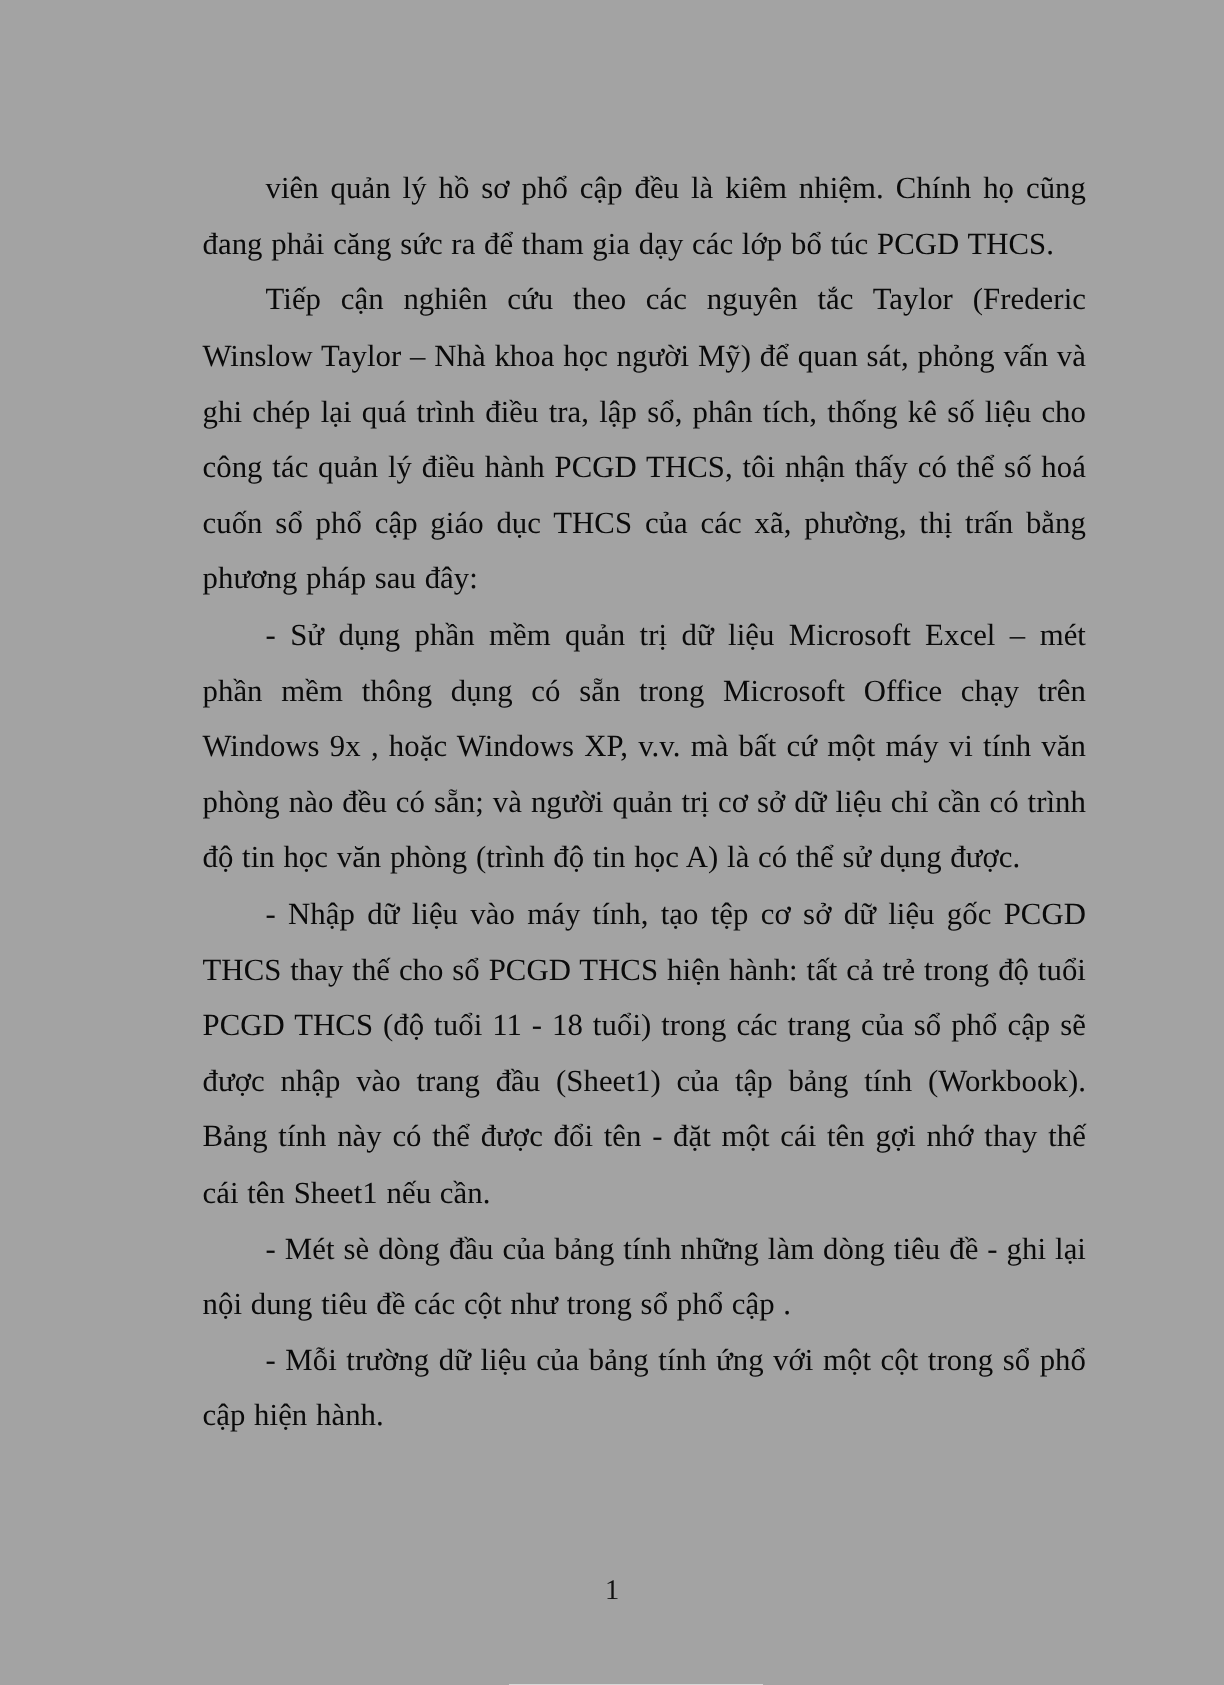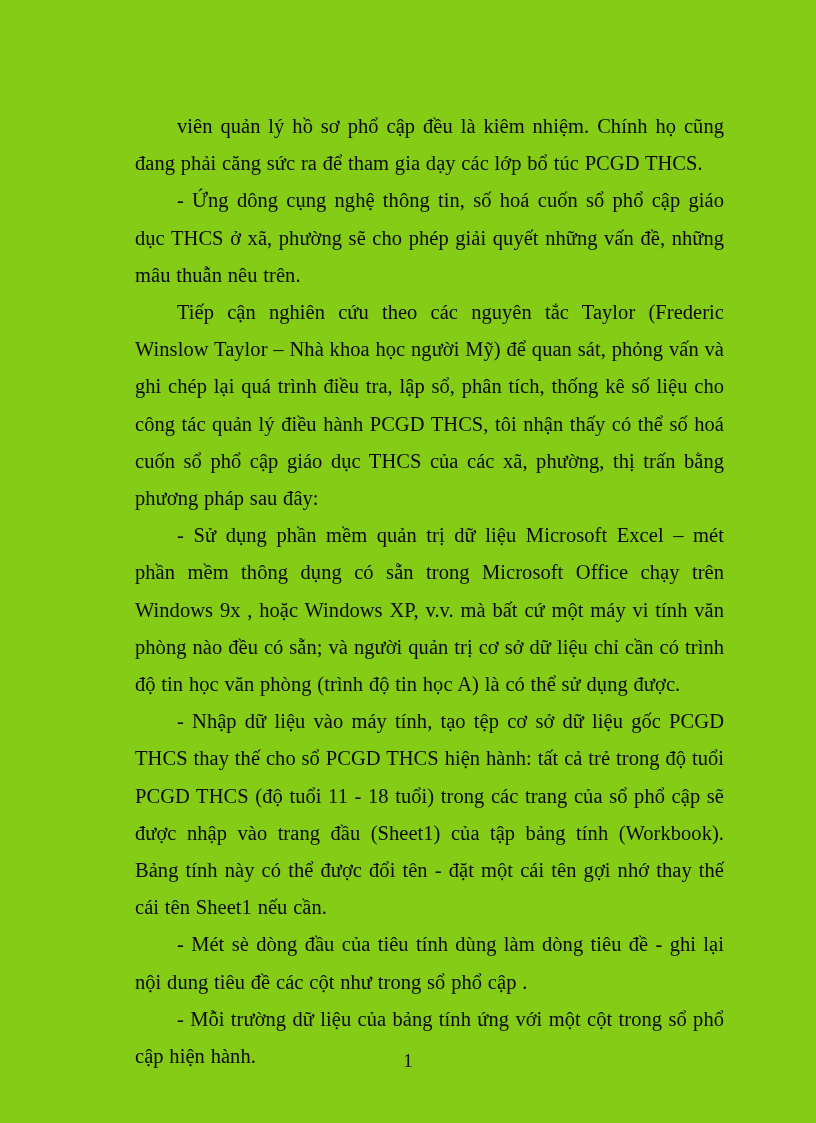--- a/index.html
+++ b/index.html
@@ -4,21 +4,21 @@
 <style>
   html, body {
     margin: 0;
     padding: 0;
     background: #ffffff;
   }
   .page {
     position: relative;
     width: 816px;
     height: 1123px;
-    background: #84cc16;
+    background: #a3a3a3;
     margin: 0 auto;
     overflow: hidden;
     font-family: "Liberation Serif", "DejaVu Serif", serif;
     color: #0a0a0a;
   }
   .text-body {
     position: absolute;
     left: 135px;
     top: 108px;
     width: 589px;
@@ -45,23 +45,22 @@
     color: #111111;
   }
 </style>
 </head>
 <body>
 
 <div class="page">
 
   <div class="text-body">
     <p class="para">viên quản lý hồ sơ phổ cập đều là kiêm nhiệm.  Chính họ cũng đang phải căng sức ra để tham gia dạy các lớp bổ túc PCGD THCS.</p>
-    <p class="para">- Ứng dông cụng nghệ thông tin, số hoá cuốn sổ phổ cập giáo dục THCS ở xã, phường sẽ cho phép giải quyết những vấn đề, những mâu thuẫn nêu trên.</p>
     <p class="para">Tiếp cận nghiên cứu theo các nguyên tắc Taylor (Frederic Winslow Taylor – Nhà khoa học người Mỹ) để quan sát, phỏng vấn và ghi chép lại quá trình điều tra, lập sổ, phân tích, thống kê số liệu cho công tác quản lý điều hành PCGD THCS, tôi nhận thấy có thể số hoá cuốn sổ phổ cập giáo dục THCS của các xã, phường, thị trấn bằng phương pháp sau đây:</p>
     <p class="para">- Sử dụng phần mềm quản trị dữ liệu Microsoft Excel – mét phần mềm thông dụng có sẵn trong Microsoft Office chạy trên Windows 9x , hoặc Windows XP, v.v. mà bất cứ một máy vi tính văn phòng nào đều có sẵn; và người quản trị cơ sở dữ liệu chỉ cần có trình độ tin học văn phòng (trình độ tin học A) là có thể sử dụng được.</p>
     <p class="para">- Nhập dữ liệu vào máy tính, tạo tệp cơ sở dữ liệu gốc PCGD THCS thay thế cho sổ PCGD THCS hiện hành: tất cả trẻ trong độ tuổi PCGD THCS (độ tuổi 11 - 18 tuổi) trong các trang của sổ phổ cập sẽ được nhập vào trang đầu (Sheet1) của tập bảng tính (Workbook). Bảng tính này có thể được đổi tên - đặt một cái tên gợi nhớ thay thế cái tên Sheet1 nếu cần.</p>
-    <p class="para">- Mét sè dòng đầu của tiêu tính dùng làm dòng tiêu đề - ghi lại nội dung tiêu đề các cột như trong sổ phổ cập .</p>
+    <p class="para">- Mét sè dòng đầu của bảng tính những làm dòng tiêu đề - ghi lại nội dung tiêu đề các cột như trong sổ phổ cập .</p>
     <p class="para">- Mỗi trường dữ liệu của bảng tính ứng với một cột trong sổ phổ cập hiện hành.</p>
   </div>
 
   <div class="page-number">1</div>
 
 </div>
 
 </body></html>

